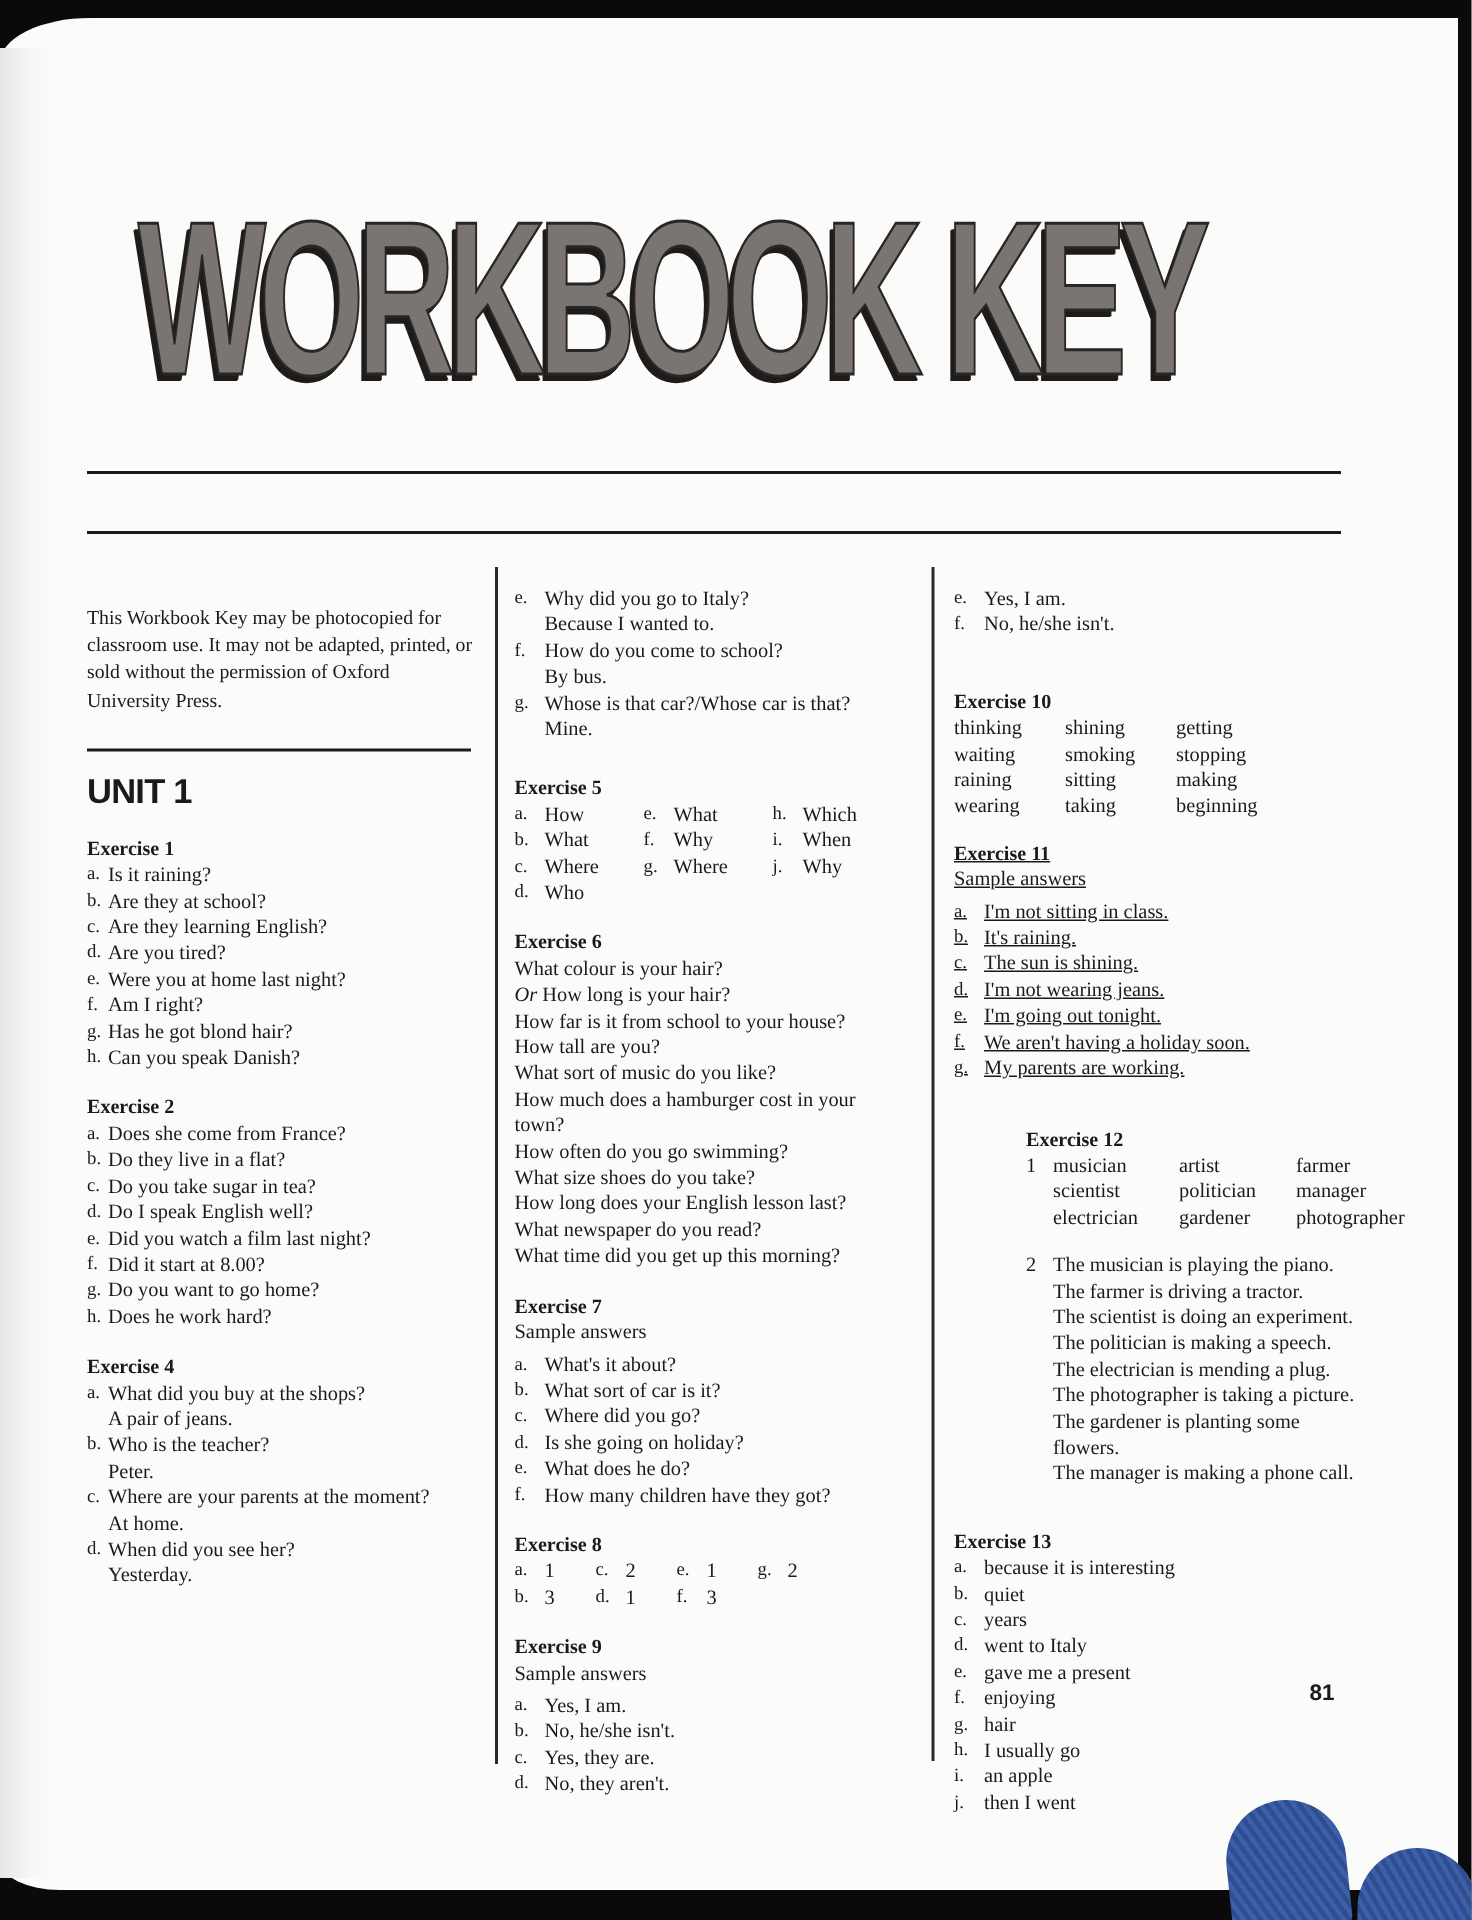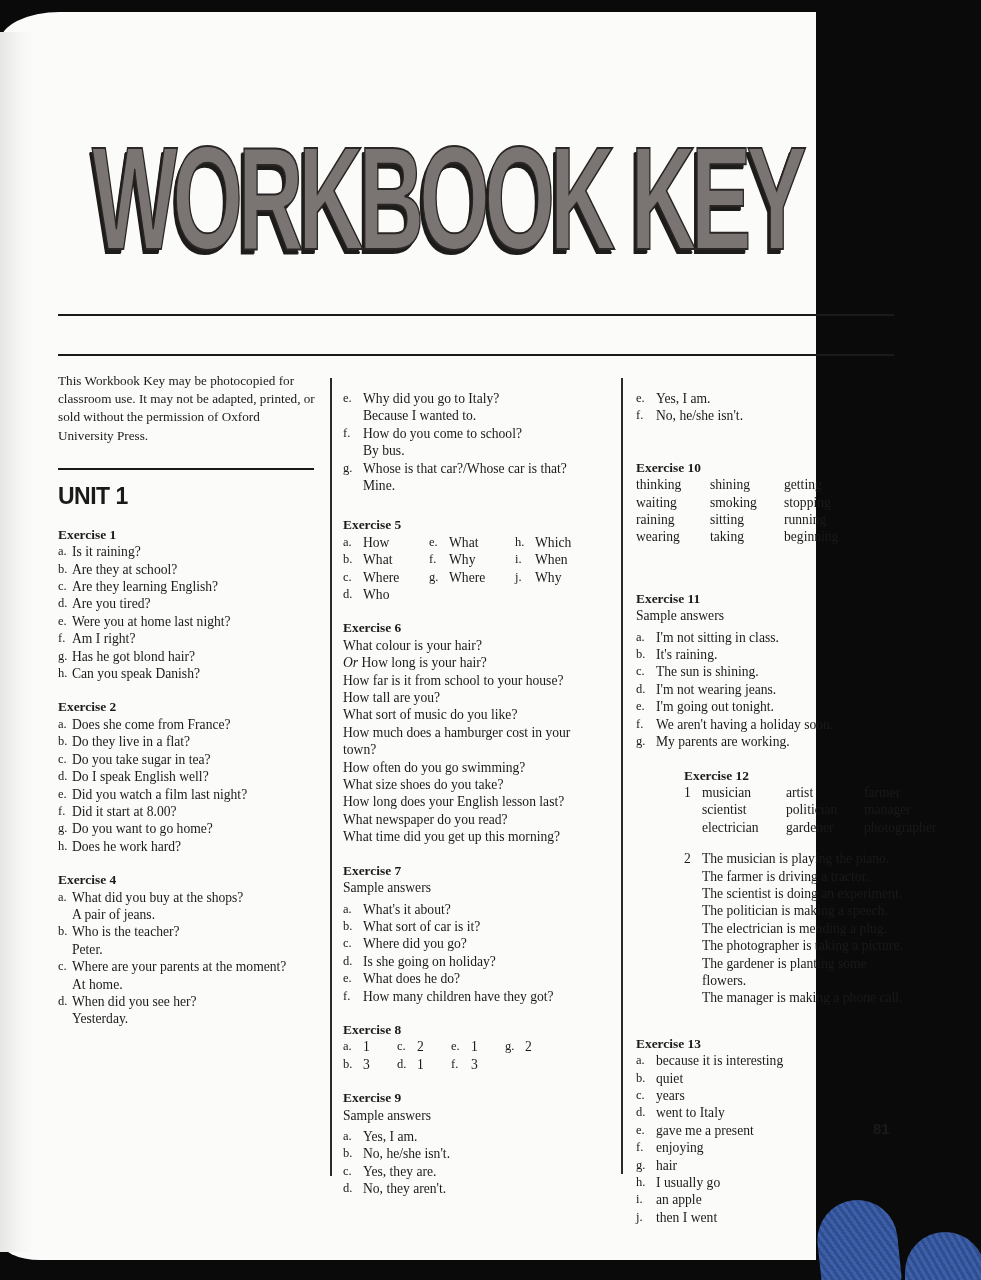--- a/index.html
+++ b/index.html
@@ -3,21 +3,21 @@
 <meta charset="utf-8">
 <style>
   html, body { margin:0; padding:0; }
   body {
     width:981px; height:1280px; position:relative; overflow:hidden;
     background:#0a0a0a;
     font-family:"Liberation Serif", "DejaVu Serif", serif;
     color:#1a1a1a;
   }
   .page {
-    position:absolute; left:0; top:12px; width:816px; height:1248px;
+    position:absolute; left:0; top:12px; width:972px; height:1248px;
     background:#fbfbfa;
     border-top-left-radius:60px 30px;
     border-bottom-left-radius:40px 20px;
   }
   .gutter {
     position:absolute; left:0; top:20px; width:34px; height:1220px;
     background:linear-gradient(to right,#e6e6e4,#f6f6f4 60%,#fbfbfa);
   }
   .title {
     position:absolute; left:92px; top:128px; width:770px; height:118px;
@@ -29,21 +29,21 @@
     white-space:nowrap;
     -webkit-text-stroke:2px #2a2626;
     text-shadow:-5px 5px 0 #1e1b1b, -4px 4px 0 #2a2626;
   }
   .rule {
     position:absolute; left:58px; width:836px; height:2px; background:#1a1a1a;
   }
   .col {
     position:absolute; font-size:13.6px; line-height:17.4px;
   }
-  .col1 { left:58px; top:360px; width:258px; }
+  .col1 { left:58px; top:391px; width:258px; }
   .col2 { left:343px; top:378px; width:272px; }
   .col3 { left:636px; top:378px; width:270px; }
   .divider { position:absolute; width:2px; background:#2a2a2a; }
   .notice { font-size:13.2px; line-height:18.2px; margin:0; }
   .unit-rule { height:2px; background:#1a1a1a; margin:23px 0 12px 0; width:256px; }
   .unit-title {
     font-family:"Liberation Sans", "DejaVu Sans", sans-serif;
     font-size:23px; line-height:28px; margin:0 0 16px 0; letter-spacing:-0.5px;
   }
   .ex { margin:0 0 16px 0; }
@@ -359,39 +359,39 @@
       <div class="item">
           <span class="lbl">e.</span>
           <span>Yes, I am.</span>
         </div>
       <div class="item">
           <span class="lbl">f.</span>
           <span>No, he/she isn't.</span>
         </div>
     </div>
 
-    <div class="ex" style="margin-bottom:44px;">
+    <div class="ex" style="margin-bottom:14px;">
       <div class="ex-title">Exercise 10</div>
       <div class="words" style="grid-template-columns:74px 74px auto;">
         <span>thinking</span>
         <span>shining</span>
         <span>getting</span>
         <span>waiting</span>
         <span>smoking</span>
         <span>stopping</span>
         <span>raining</span>
         <span>sitting</span>
-        <span>running</span>
+        <span>making</span>
         <span>wearing</span>
         <span>taking</span>
         <span>beginning</span>
       </div>
     </div>
 
-    <div class="ex" style="margin-bottom:16px;">
+    <div class="ex" style="margin-bottom:30px;text-decoration:underline;">
       <div class="ex-title">Exercise 11</div>
       <div class="ex-sub">Sample answers</div>
       <div class="item">
           <span class="lbl">a.</span>
           <span>I'm not sitting in class.</span>
         </div>
       <div class="item">
           <span class="lbl">b.</span>
           <span>It's raining.</span>
         </div>

